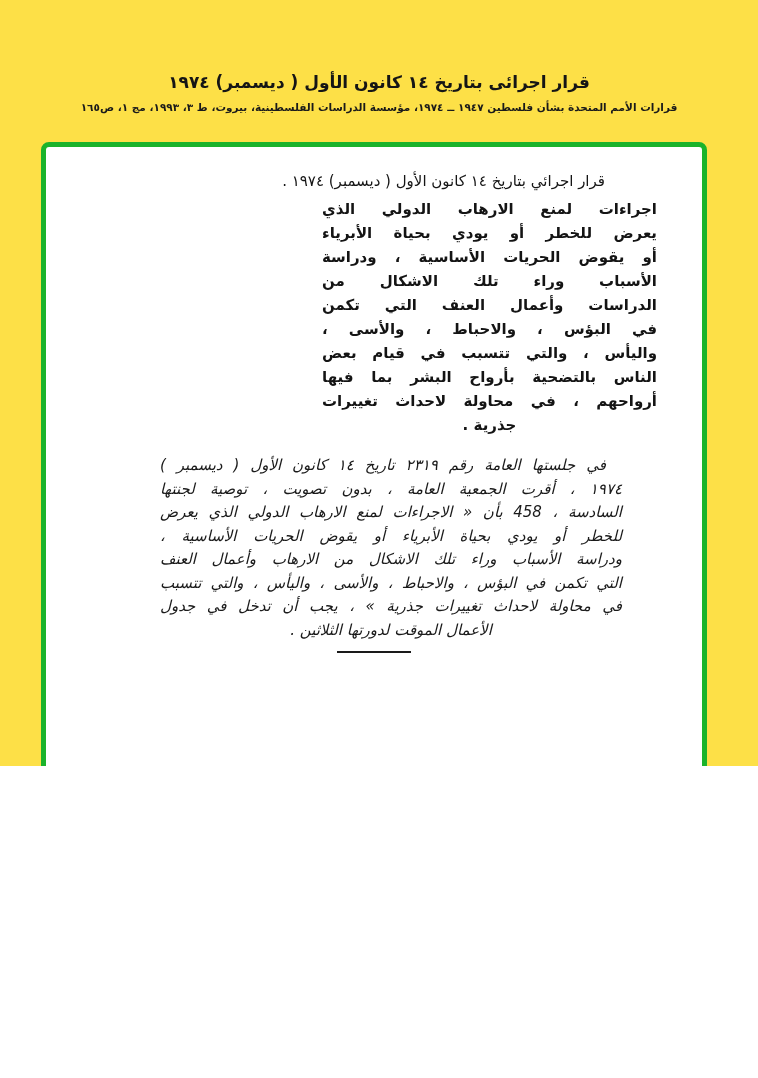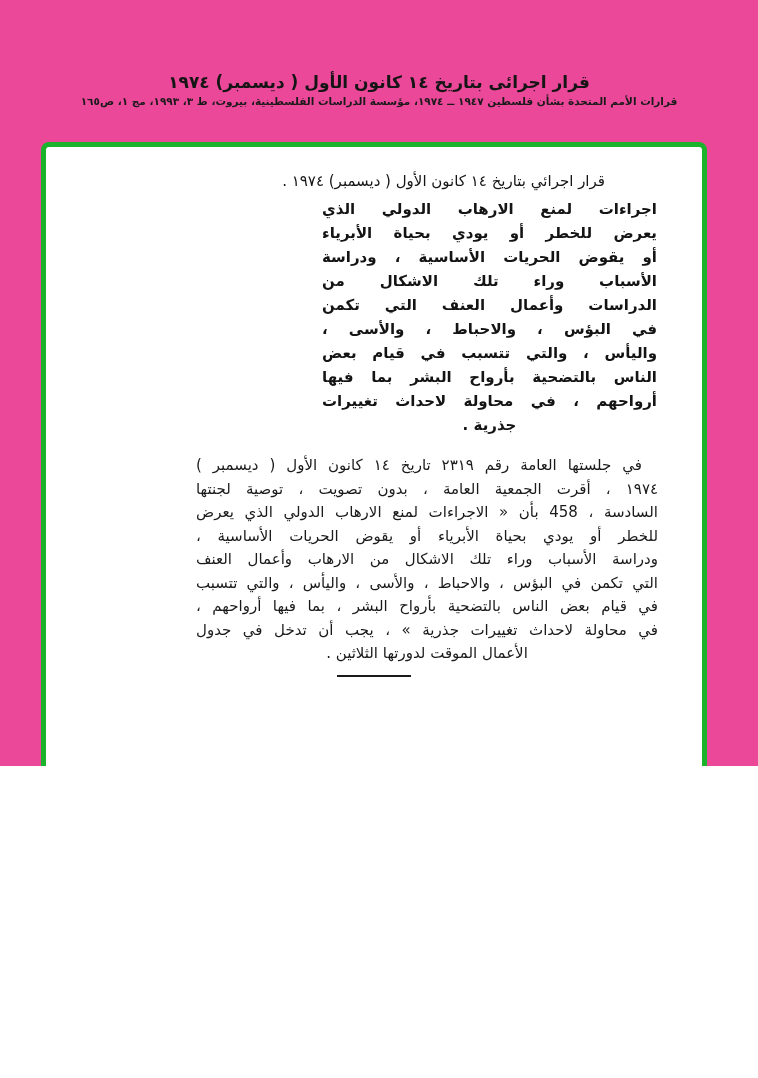--- a/index.html
+++ b/index.html
@@ -5,42 +5,42 @@
   html, body {
     margin: 0;
     padding: 0;
     background: #ffffff;
     font-family: "DejaVu Sans", "Liberation Sans", sans-serif;
   }
   .page {
     position: relative;
     width: 758px;
     height: 766px;
-    background: #ec4899;
+    background: #fde047;
     overflow: hidden;
     color: #111111;
   }
   
   .page-header {
     position: absolute;
     top: 72px;
     left: 0;
     width: 758px;
     text-align: center;
     direction: rtl;
   }
   .page-title {
     font-size: 17px;
     font-weight: bold;
     letter-spacing: 0.2px;
     color: #151515;
     margin: 0;
   }
   .page-subtitle {
-    margin-top: 3px;
+    margin-top: 9px;
     font-size: 10.5px;
     font-weight: bold;
     color: #1a1a1a;
   }
   
   .green-box {
     position: absolute;
     left: 41px;
     top: 142px;
     width: 666px;
@@ -74,22 +74,23 @@
     text-align-last: justify;
     color: #141414;
   }
   .sline.center {
     text-align: left;
     text-align-last: center;
   }
   
   .body-par {
     width: 462px;
-    margin: 17px 44px 0 auto;
+    margin: 17px 80px 0 auto;
     direction: rtl;
+    font-style: italic;
   }
   .bline {
     font-size: 15px;
     line-height: 23.5px;
     direction: rtl;
     text-align: justify;
     text-align-last: justify;
     color: #1a1a1a;
   }
   .bline.first { text-indent: 16px; }
@@ -150,21 +151,20 @@
       <div class="sline center">جذرية .</div>
     </div>
 
     <div class="body-par">
       <div class="bline first">في جلستها العامة رقم ٢٣١٩ تاريخ ١٤ كانون الأول ( ديسمبر )</div>
       <div class="bline">١٩٧٤ ، أقرت الجمعية العامة ، بدون تصويت ، توصية لجنتها</div>
       <div class="bline">السادسة ، 458 بأن « الاجراءات لمنع الارهاب الدولي الذي يعرض</div>
       <div class="bline">للخطر أو يودي بحياة الأبرياء أو يقوض الحريات الأساسية ،</div>
       <div class="bline">ودراسة الأسباب وراء تلك الاشكال من الارهاب وأعمال العنف</div>
       <div class="bline">التي تكمن في البؤس ، والاحباط ، والأسى ، واليأس ، والتي تتسبب</div>
-      <div class="bline">في قيام بعض الناس بالتضحية بأرواح البشر ، بما فيها أرواحهم ،</div>
       <div class="bline">في محاولة لاحداث تغييرات جذرية » ، يجب أن تدخل في جدول</div>
       <div class="bline last">الأعمال الموقت لدورتها الثلاثين .</div>
     </div>
 
     <div class="mini-divider"></div>
 
     <div class="footnote-rule"></div>
     <div class="footnote">٣٤٣   A/9947 .</div>
 
   </div>

